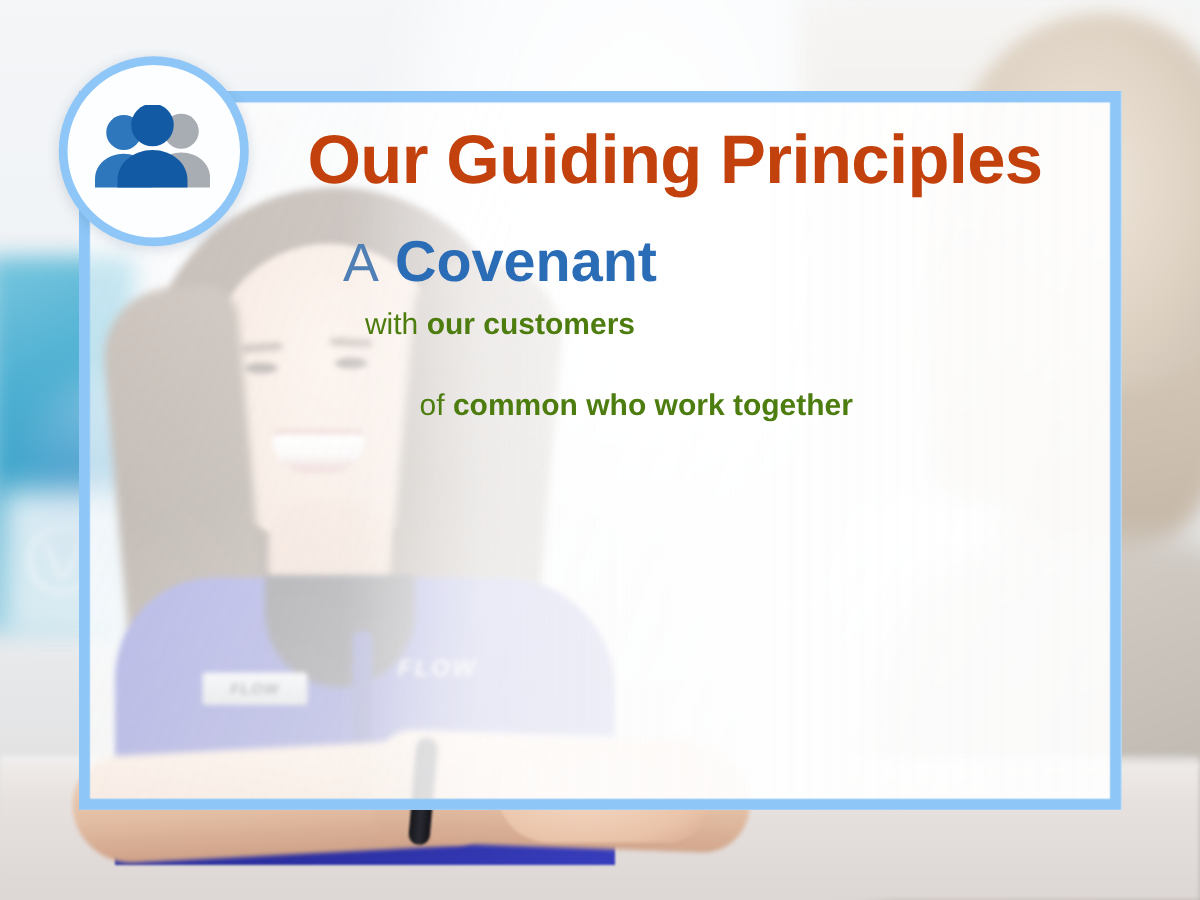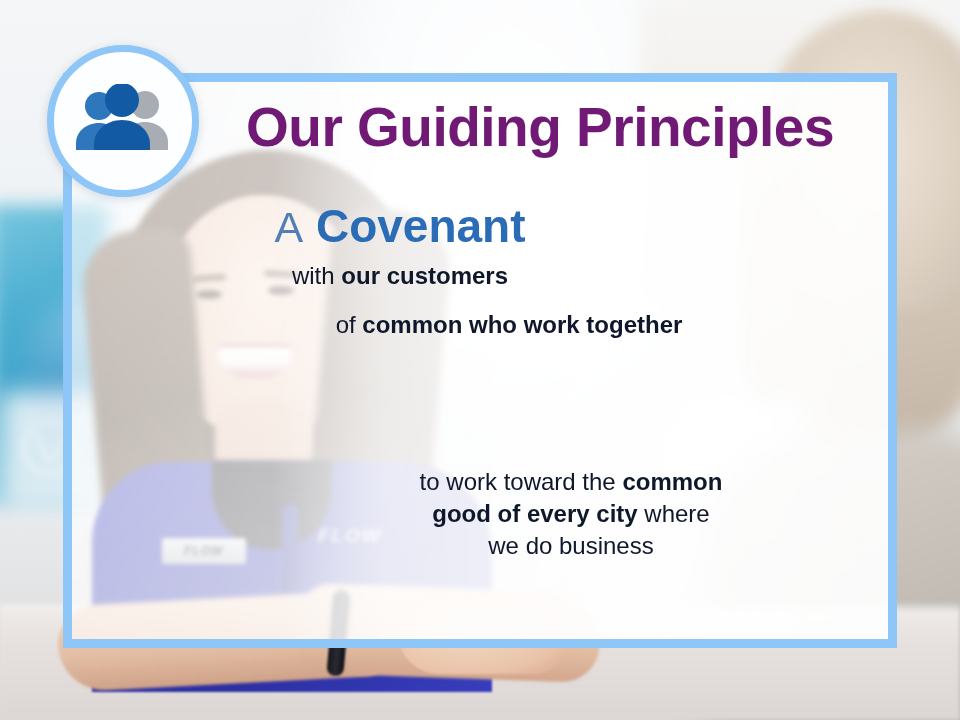--- a/index.html
+++ b/index.html
@@ -254,43 +254,42 @@
   
   .content { position: absolute; left: 0; top: 0; width: 960px; height: 720px; }
 
   .title {
     position: absolute; left: 215px; top: 96px; width: 650px;
     text-align: center;
     font-weight: 700;
     font-size: 55px;
     line-height: 62px;
     letter-spacing: -.5px;
-    color: #701a75;
+    color: #c2410c;
   }
 
   .principle { position: absolute; color: #2a6cb5; }
 
   .p-head {
     font-size: 46px;
     line-height: 52px;
     font-weight: 700;
     color: #2a6cb5;
     white-space: nowrap;
-    margin-top: 17px;
   }
   .p-head .lead {
     font-weight: 400;
     color: #4f7fb5;
     font-size: 43px;
   }
   .p-sub {
     font-size: 24px;
     line-height: 32px;
     font-weight: 400;
-    color: #0f172a;
+    color: #4d7c0f;
   }
   .p-sub b { font-weight: 700; }
 
   
   #principle-1 { left: 120px; top: 183px; width: 560px; text-align: center; }
   #principle-1 .p-sub { margin-top: 7px; }
   
   #principle-2 { left: 200px; top: 300px; width: 618px; text-align: center; }
   #principle-2 .p-sub { margin-top: 9px; }
   
@@ -376,21 +375,16 @@
       </div>
     </div>
 
     <div class="principle" id="principle-2">
       <div class="p-sub">
         <span>of </span><b>common who work together</b><br>
       </div>
     </div>
 
     <div class="principle" id="principle-3">
-      <div class="p-sub">
-        <span>to work toward the </span><b>common</b><br>
-        <b>good of every city</b><span> where</span><br>
-        <span>we do business</span>
-      </div>
     </div>
 
   </div>
 </div>
 
 </body></html>

